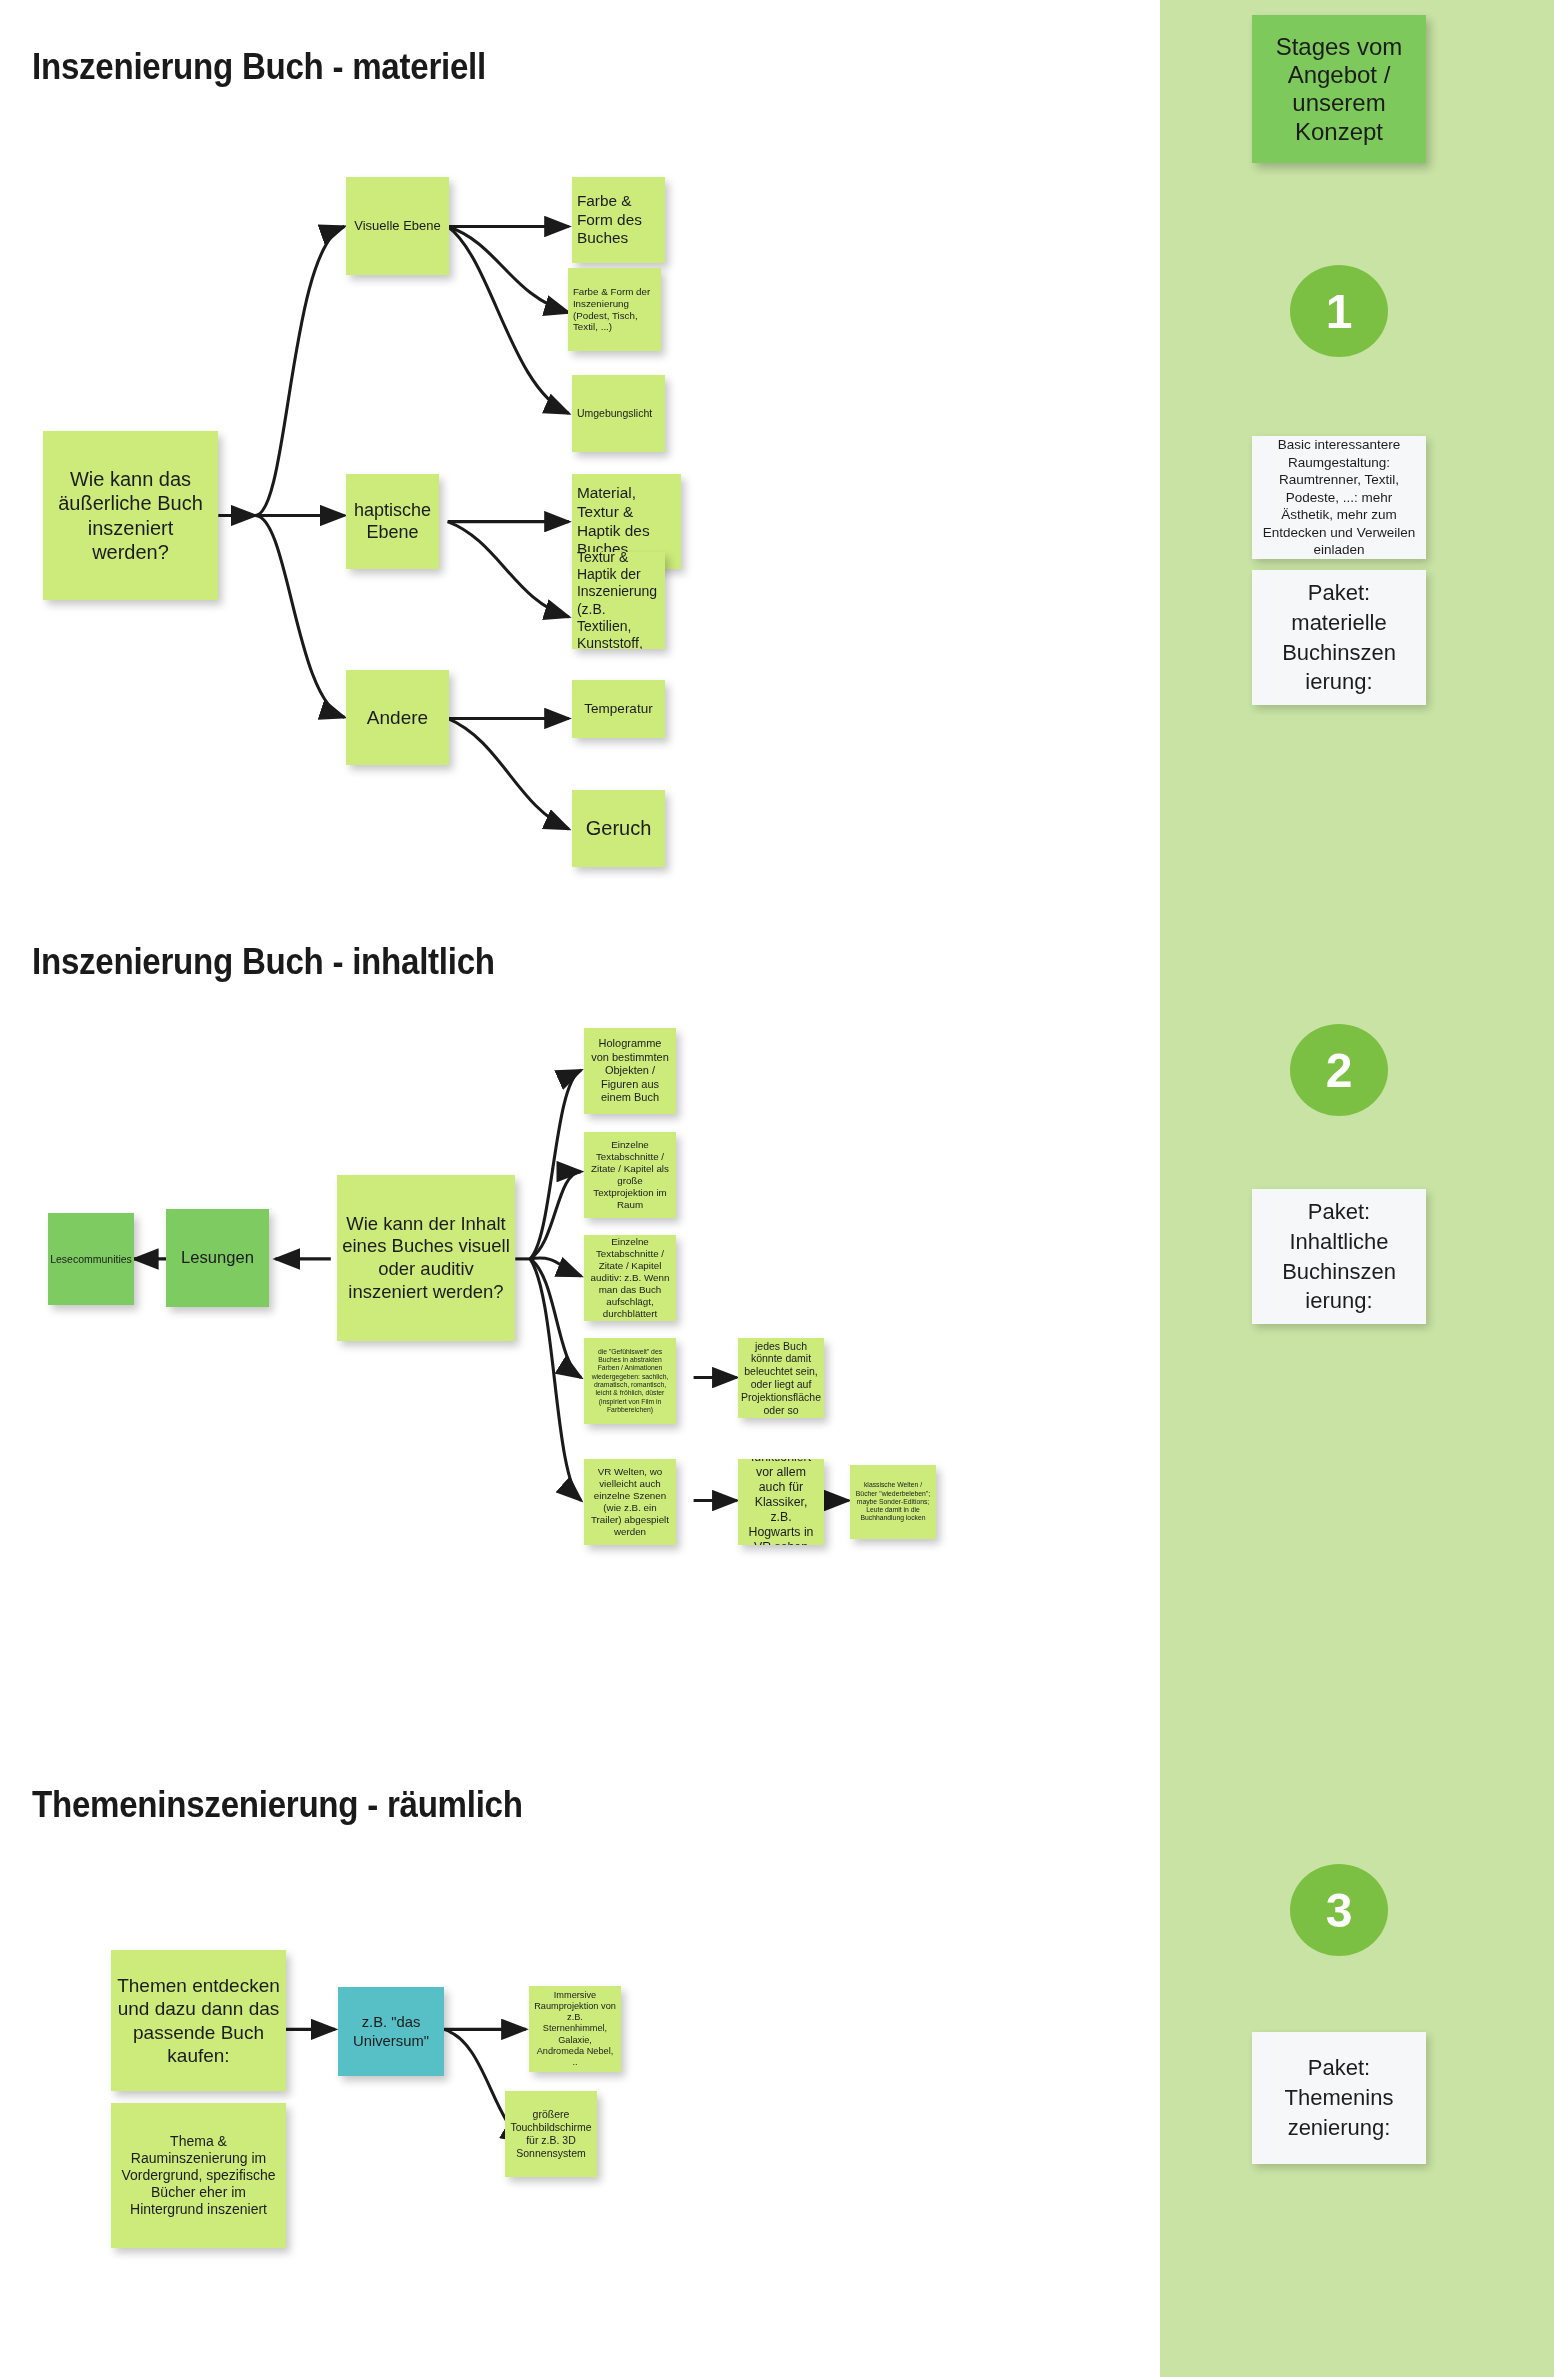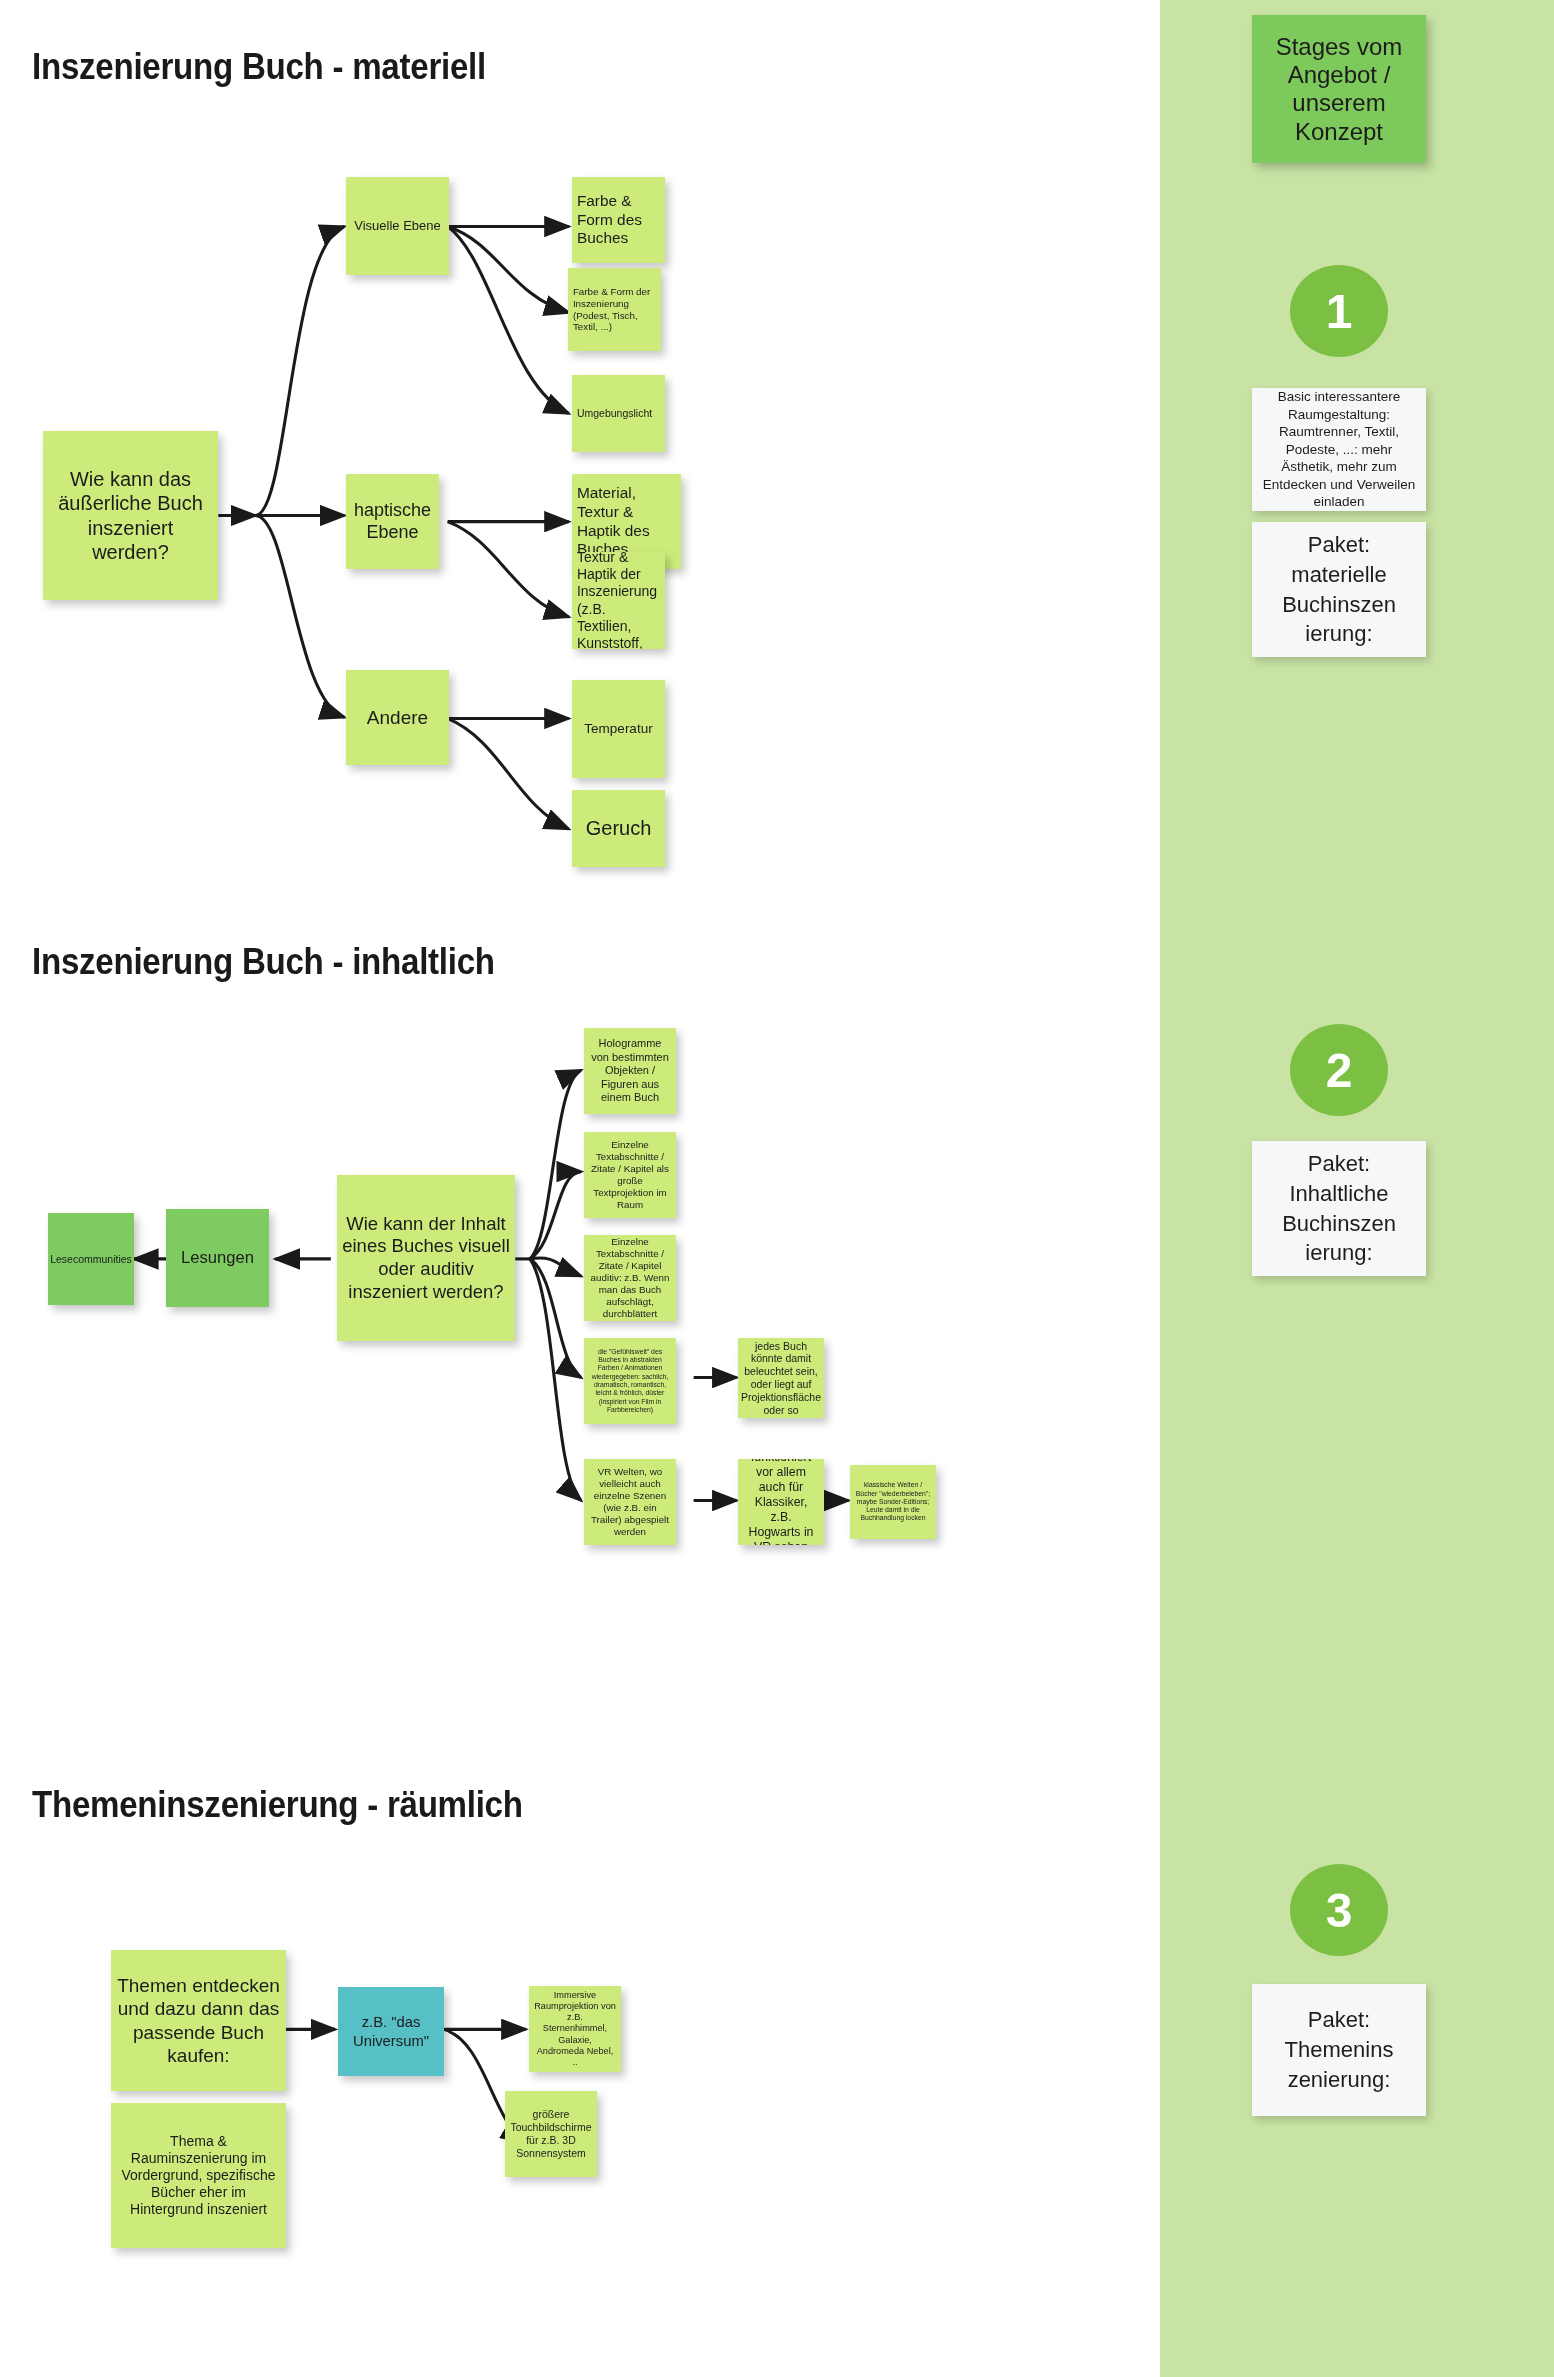--- a/index.html
+++ b/index.html
@@ -32,21 +32,21 @@
     position:absolute;width:98px;height:92px;border-radius:50%;
     background:#7cc043;color:#fff;
     display:flex;align-items:center;justify-content:center;
     font-size:48px;font-weight:bold;
   }
   .note-white{
     position:absolute;background:#f6f7f8;
     box-shadow:3.1px 4.3px 8px rgba(0,0,0,.18);
     display:flex;align-items:center;justify-content:center;
     text-align:center;color:#1d1d1d;
-    box-sizing:border-box;padding:6.2px 8.6px;
+    box-sizing:border-box;padding:6.2px 8.6px;margin-top:48px;
   }
 
   
   .h-sec{
     position:absolute;
     font-size:36px;font-weight:bold;letter-spacing:-0.3px;
     color:#1a1a1a;white-space:nowrap;
     font-family:"Liberation Sans", sans-serif;
     transform:scaleX(.92);transform-origin:left center;
   }
@@ -126,21 +126,21 @@
   <div class="note" style="left:346px;top:474px;width:93px;height:95px;font-size:18px;">haptische Ebene</div>
   <div class="note" style="left:346px;top:670px;width:103px;height:95px;font-size:19px;">Andere</div>
 
   <div class="note lefttext" style="left:572px;top:177px;width:93px;height:86px;font-size:15.4px;">Farbe &amp; Form des Buches</div>
   <div class="note lefttext" style="left:568px;top:268px;width:93px;height:83px;font-size:9.8px;">Farbe &amp; Form der Inszenierung (Podest, Tisch, Textil, ...)</div>
   <div class="note lefttext" style="left:572px;top:375px;width:93px;height:77px;font-size:10.5px;">Umgebungslicht</div>
 
   <div class="note lefttext" style="left:572px;top:474px;width:109px;height:95px;font-size:15.4px;">Material, Textur &amp; Haptik des Buches</div>
   <div class="note lefttext" style="left:572px;top:552px;width:93px;height:97px;font-size:14px;">Material, Textur &amp; Haptik der Inszenierung (z.B. Textilien, Kunststoff, Holz, ..)</div>
 
-  <div class="note" style="left:572px;top:680px;width:93px;height:98px;font-size:13.5px;">Temperatur</div>
+  <div class="note" style="left:572px;top:680px;width:93px;height:58px;font-size:13.5px;">Temperatur</div>
   <div class="note" style="left:572px;top:790px;width:93px;height:77px;font-size:20px;">Geruch</div>
 
   <div class="h-sec" style="left:32px;top:941px;">Inszenierung Buch - inhaltlich</div>
 
   <div class="note dark" style="left:48px;top:1213px;width:86px;height:92px;font-size:10.5px;">Lesecommunities</div>
   <div class="note dark" style="left:166px;top:1209px;width:103px;height:98px;font-size:16.6px;">Lesungen</div>
 
   <div class="note" style="left:337px;top:1175px;width:178px;height:166px;font-size:18.5px;">Wie kann der Inhalt eines Buches visuell oder auditiv inszeniert werden?</div>
 
   <div class="note" style="left:584px;top:1028px;width:92px;height:86px;font-size:11px;">Hologramme von bestimmten Objekten / Figuren aus einem Buch</div>

